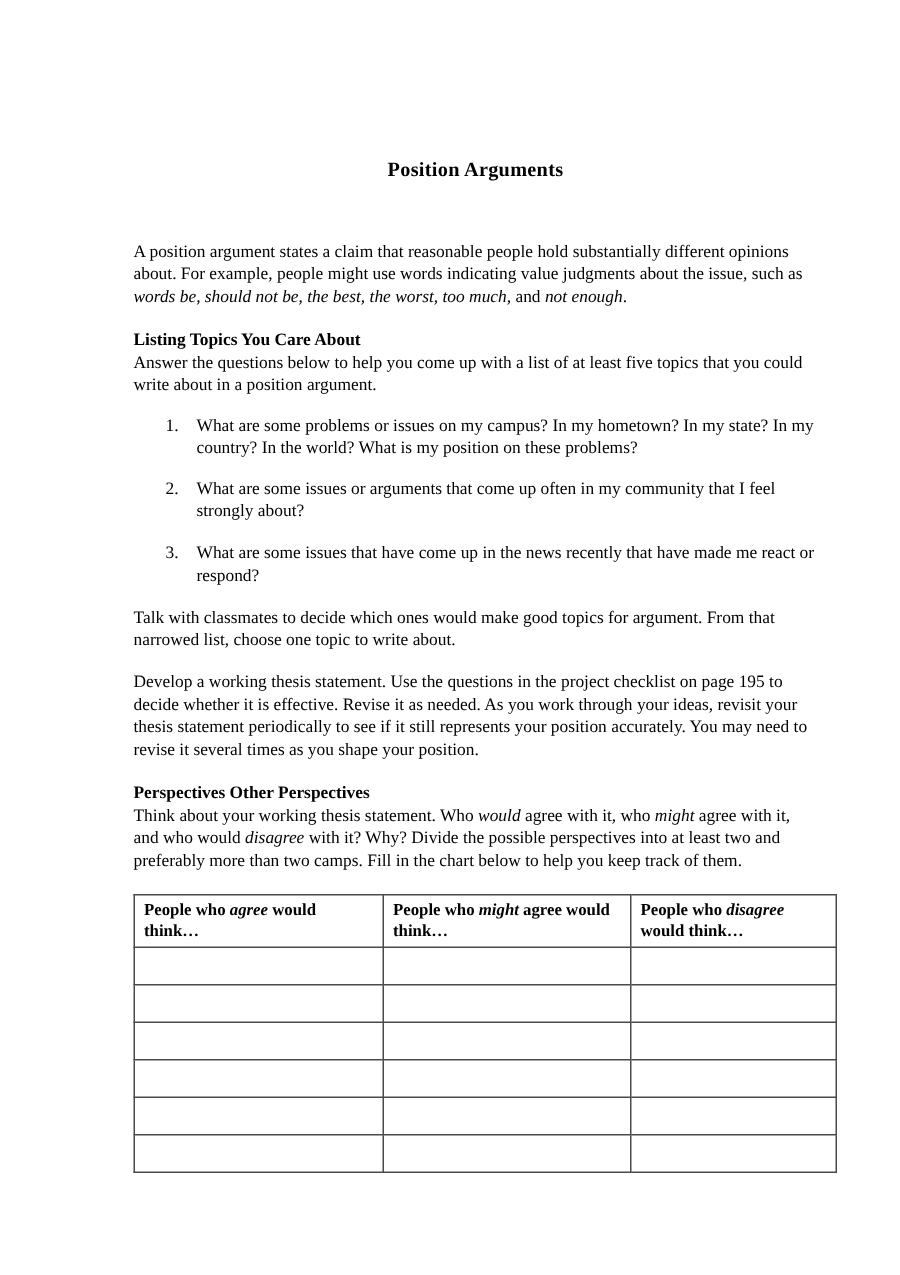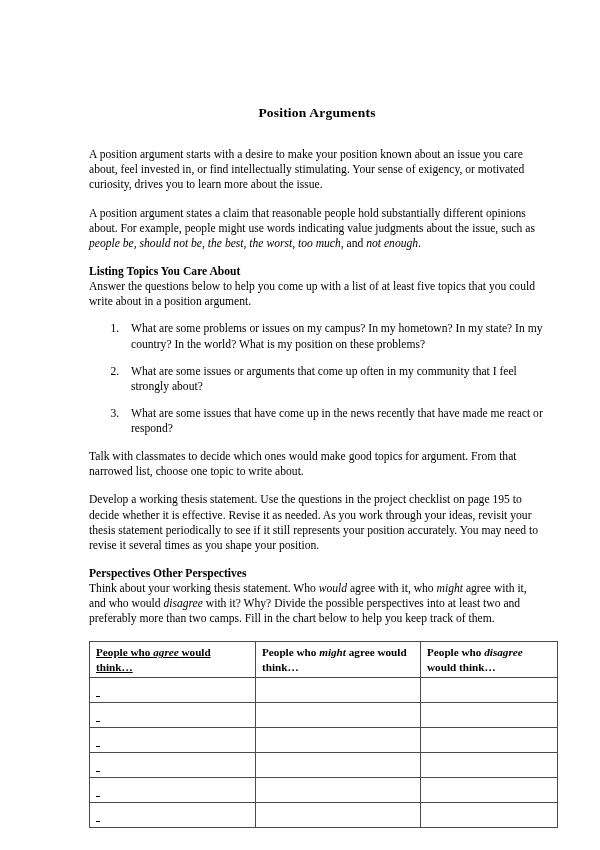--- a/index.html
+++ b/index.html
@@ -73,38 +73,37 @@
   table.perspectives th {
     font-size: 11.2px;
     font-weight: bold;
     line-height: 1.26;
     text-align: left;
     height: 26px;
   }
   table.perspectives td.empty-cell {
     height: 10px;
   }
-  .col-a { width: 154px; text-decoration: underline; }
+  .col-a { width: 154px; }
   .col-b { width: 153px; }
   .col-c { width: 125px; }
 </style>
 </head>
 <body>
 
 <div class="page">
 
   <h1 class="doc-title">Position Arguments</h1>
 
   <div class="section">
-    <p class="body-text">A position argument starts with a desire to make your position known about an issue you care about, feel invested in, or find intellectually stimulating. Your sense of exigency, or motivated curiosity, drives you to learn more about the issue.</p>
   </div>
 
   <div class="gap"></div>
 
-  <p class="body-text"><span>A position argument states a claim that reasonable people hold substantially different opinions about. For example, people might use words indicating value judgments about the issue, such as </span><em>people be, should not be, the best, the worst, too much,</em><span> and </span><em>not enough</em><span>.</span></p>
+  <p class="body-text"><span>A position argument states a claim that reasonable people hold substantially different opinions about. For example, people might use words indicating value judgments about the issue, such as </span><em>words be, should not be, the best, the worst, too much,</em><span> and </span><em>not enough</em><span>.</span></p>
 
   <div class="gap"></div>
 
   <div class="section">
     <div class="section-heading">Listing Topics You Care About</div>
     <p class="body-text">Answer the questions below to help you come up with a list of at least five topics that you could write about in a position argument.</p>
 
     <ol class="topic-list">
       <li>What are some problems or issues on my campus? In my hometown? In my state? In my country? In the world? What is my position on these problems?</li>
       <li>What are some issues or arguments that come up often in my community that I feel strongly about?</li>

